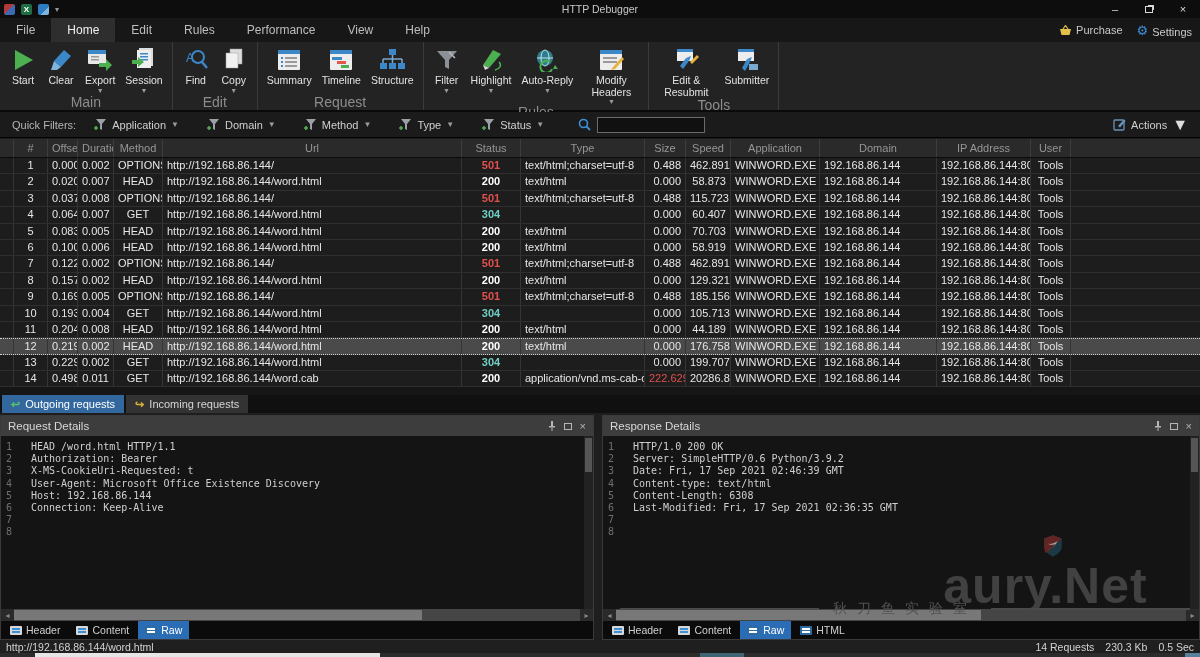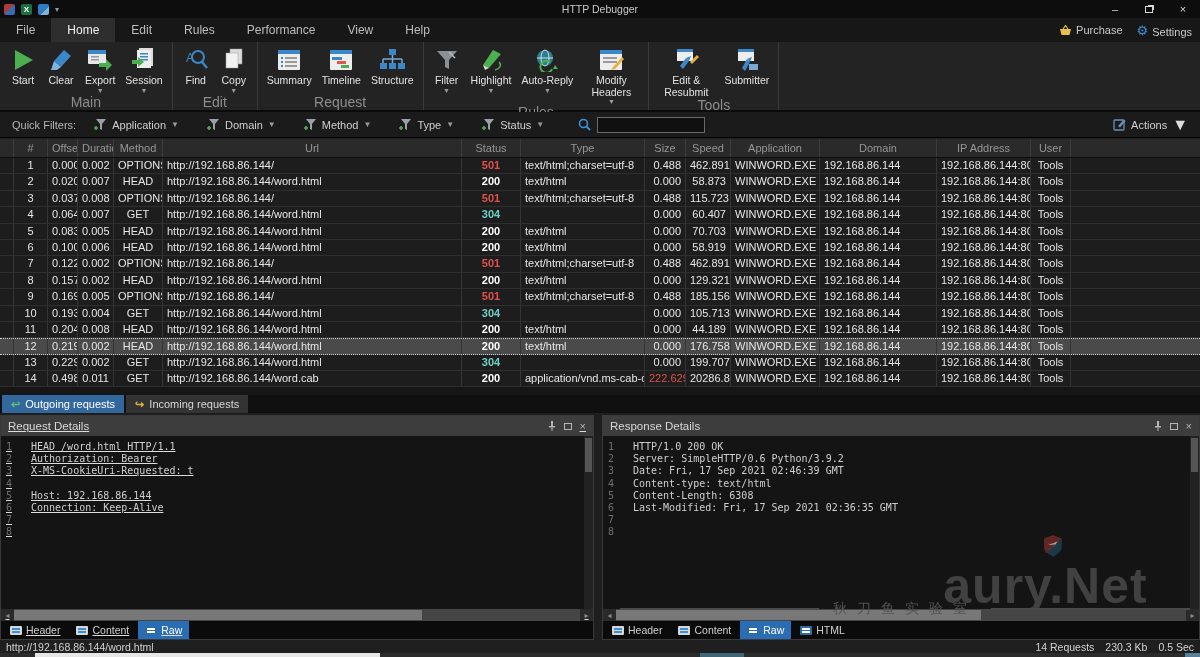--- a/index.html
+++ b/index.html
@@ -73,21 +73,21 @@
 
   
   .subtabs { left:0; top:395px; width:1200px; height:18px; background:#101010; display:flex; align-items:stretch; gap:2px; padding-left:2px; }
   .stab { display:flex; align-items:center; gap:5px; padding:0 9px; font-size:11px; color:#d6d6d6; background:#333; }
   .stab.active { background:#33689e; color:#fff; }
   .arr { font-weight:bold; font-size:11px; }
   .arr.green { color:#58c06a; } .arr.yellow { color:#d9b23a; }
 
   
   .panel { top:415px; height:225px; background:#151515; border:1px solid #3a3a3a; display:flex; flex-direction:column; }
-  .panel-req { left:0; width:594px;text-decoration:underline; }
+  .panel-req { left:0; width:594px; }
   .panel-res { left:602px; width:598px; }
   .ptitle { height:20px; background:#3d3d3d; display:flex; align-items:center; padding:0 7px; }
   .ptitle .pt-text { font-size:11.5px; color:#d8d8d8; }
   .pt-icons { margin-left:auto; display:flex; align-items:center; gap:8px; color:#b5b5b5; }
   .pt-box { width:8px; height:7px; border:1px solid #b5b5b5; }
   .pt-x { font-size:11px; line-height:10px; }
   .pcode { flex:1; position:relative; background:#141414; font-family:"DejaVu Sans Mono", monospace; font-size:10px; color:#cfcfcf; padding-top:5px; overflow:hidden; }
   .cl { display:flex; height:12.2px; line-height:12.2px; white-space:pre; }
   .cl .ln { width:20px; text-align:left; padding-left:5px; color:#6f6f6f; flex:none; }
   .cl .ct { padding-left:10px; }
@@ -742,21 +742,21 @@
   </div>
   <div class="pcode">
     <div>
 
         <div class="cl"><span class="ln">1</span><span class="ct">HEAD /word.html HTTP/1.1</span></div>
 
         <div class="cl"><span class="ln">2</span><span class="ct">Authorization: Bearer</span></div>
 
         <div class="cl"><span class="ln">3</span><span class="ct">X-MS-CookieUri-Requested: t</span></div>
 
-        <div class="cl"><span class="ln">4</span></div>
+        <div class="cl"><span class="ln">4</span><span class="ct">User-Agent: Microsoft Office Existence Discovery</span></div>
 
         <div class="cl"><span class="ln">5</span><span class="ct">Host: 192.168.86.144</span></div>
 
         <div class="cl"><span class="ln">6</span><span class="ct">Connection: Keep-Alive</span></div>
 
         <div class="cl"><span class="ln">7</span><span class="ct"></span></div>
 
         <div class="cl"><span class="ln">8</span><span class="ct"></span></div>
       </div>
     <div class="vscroll">

